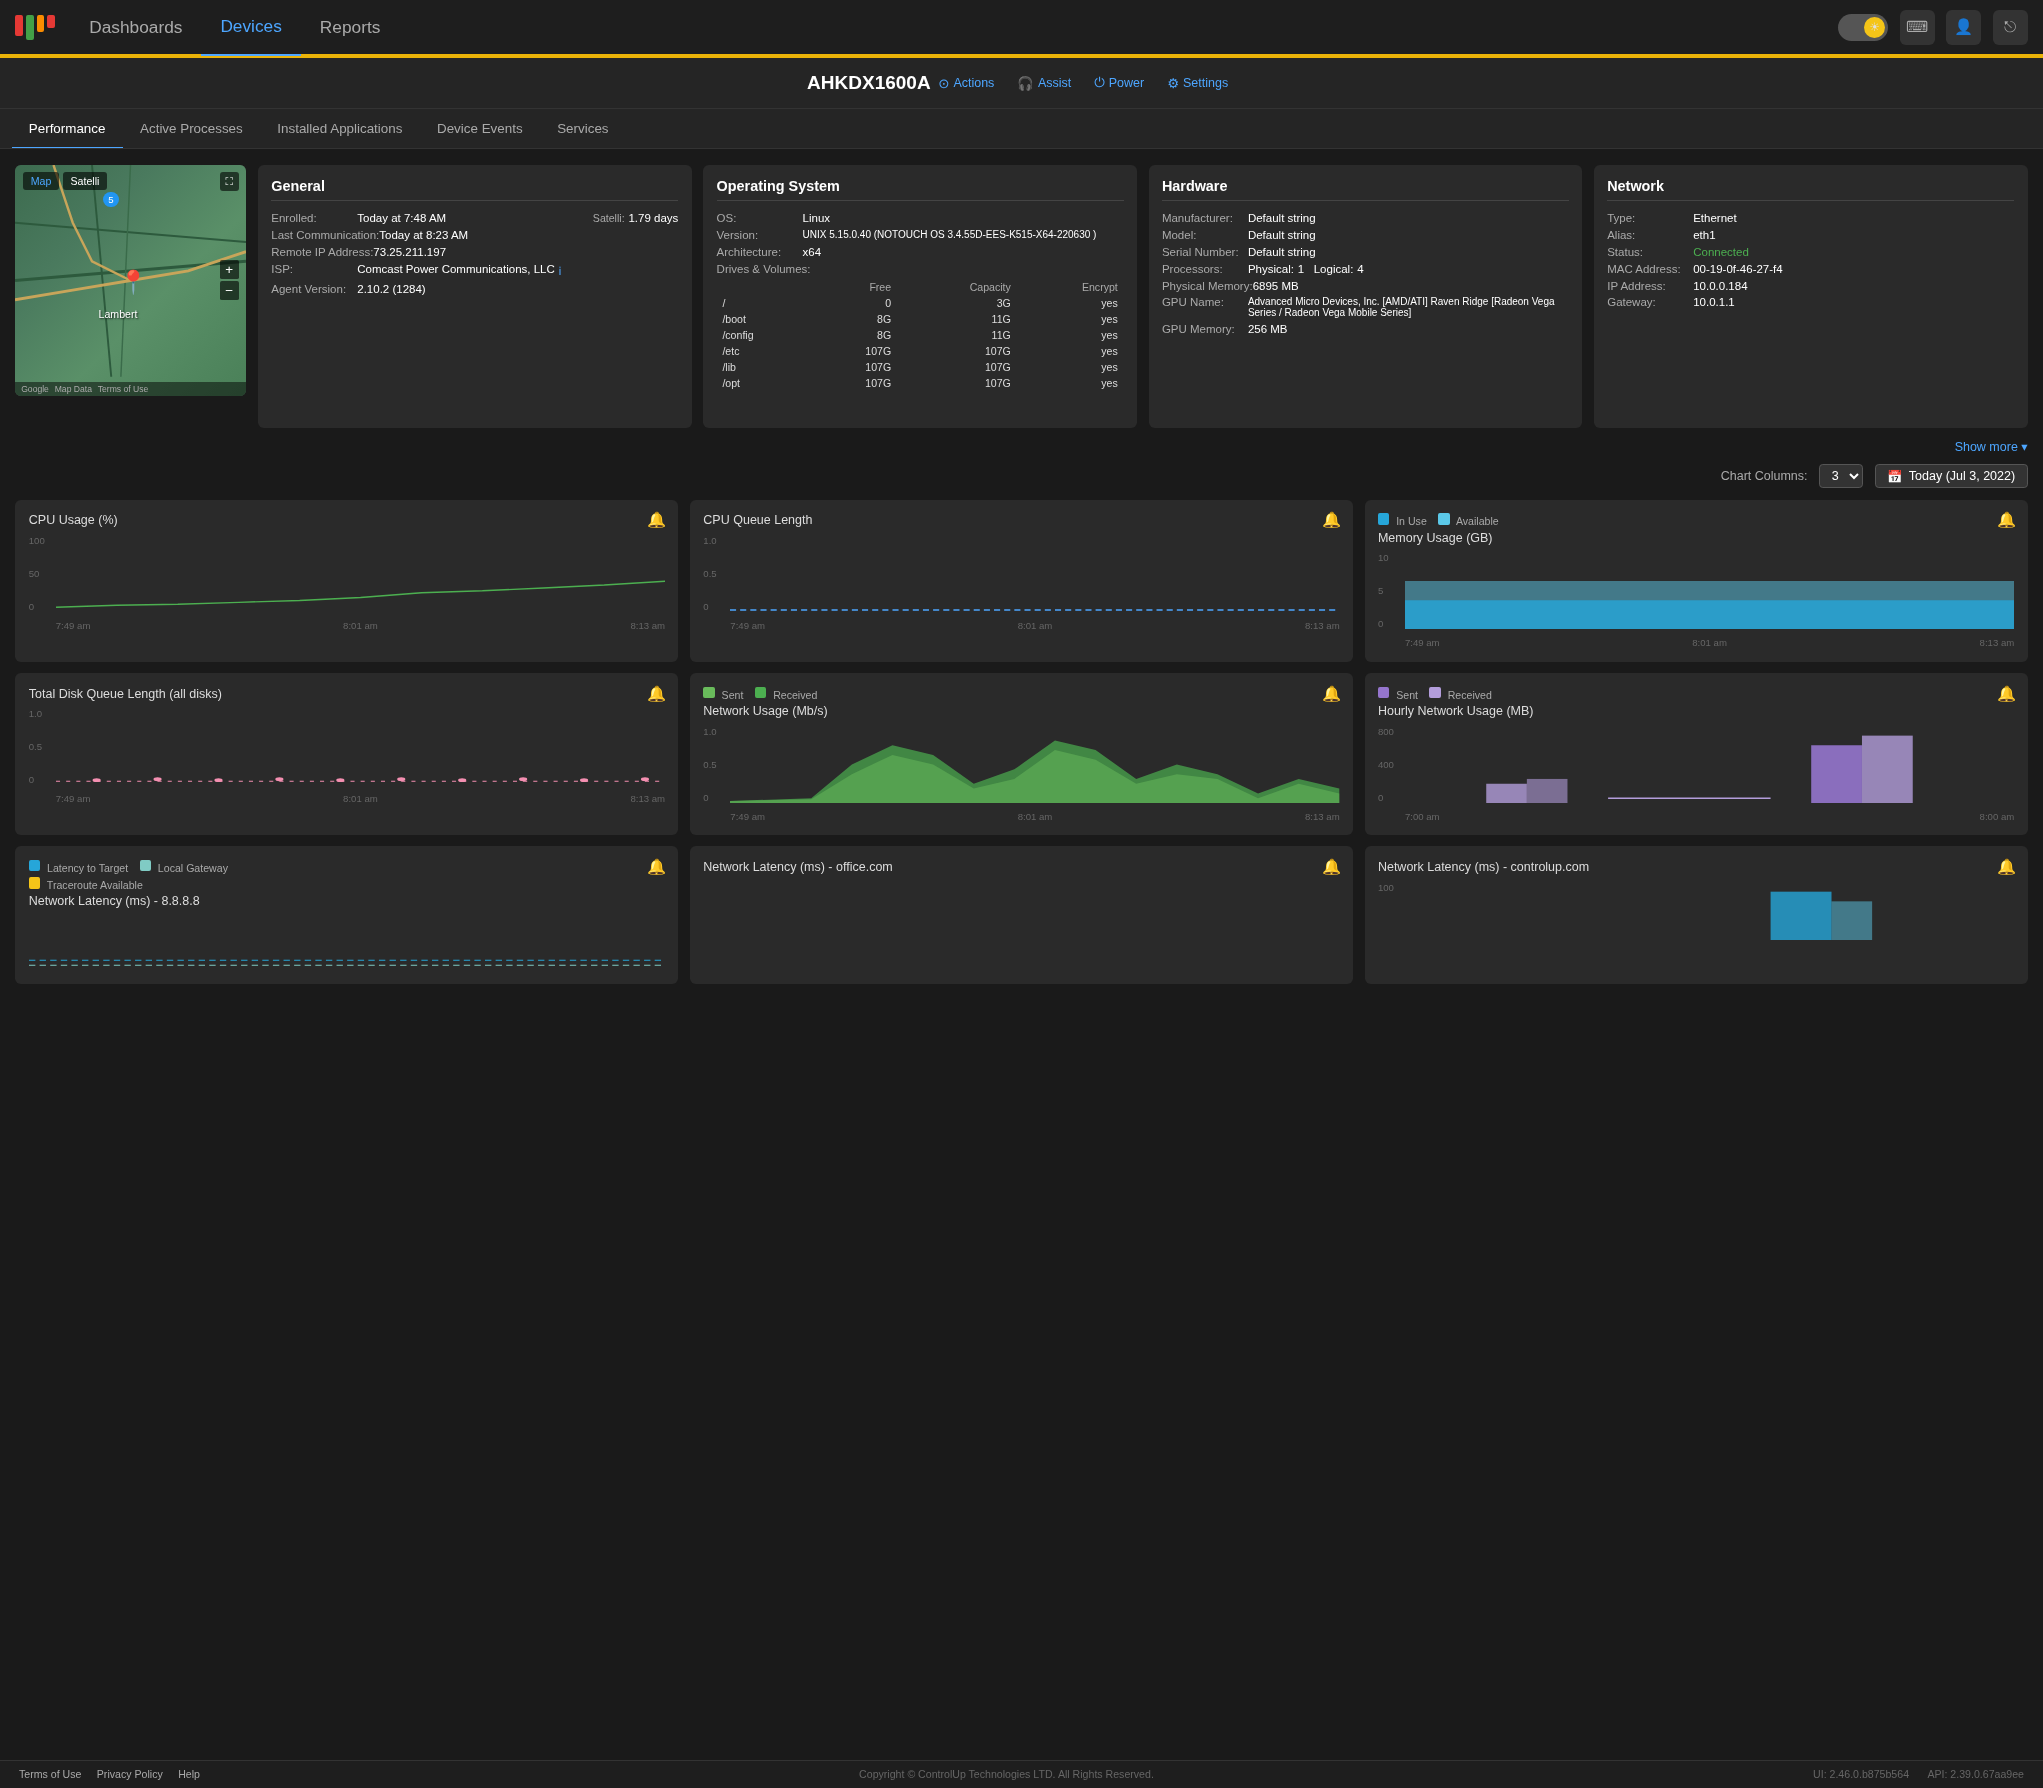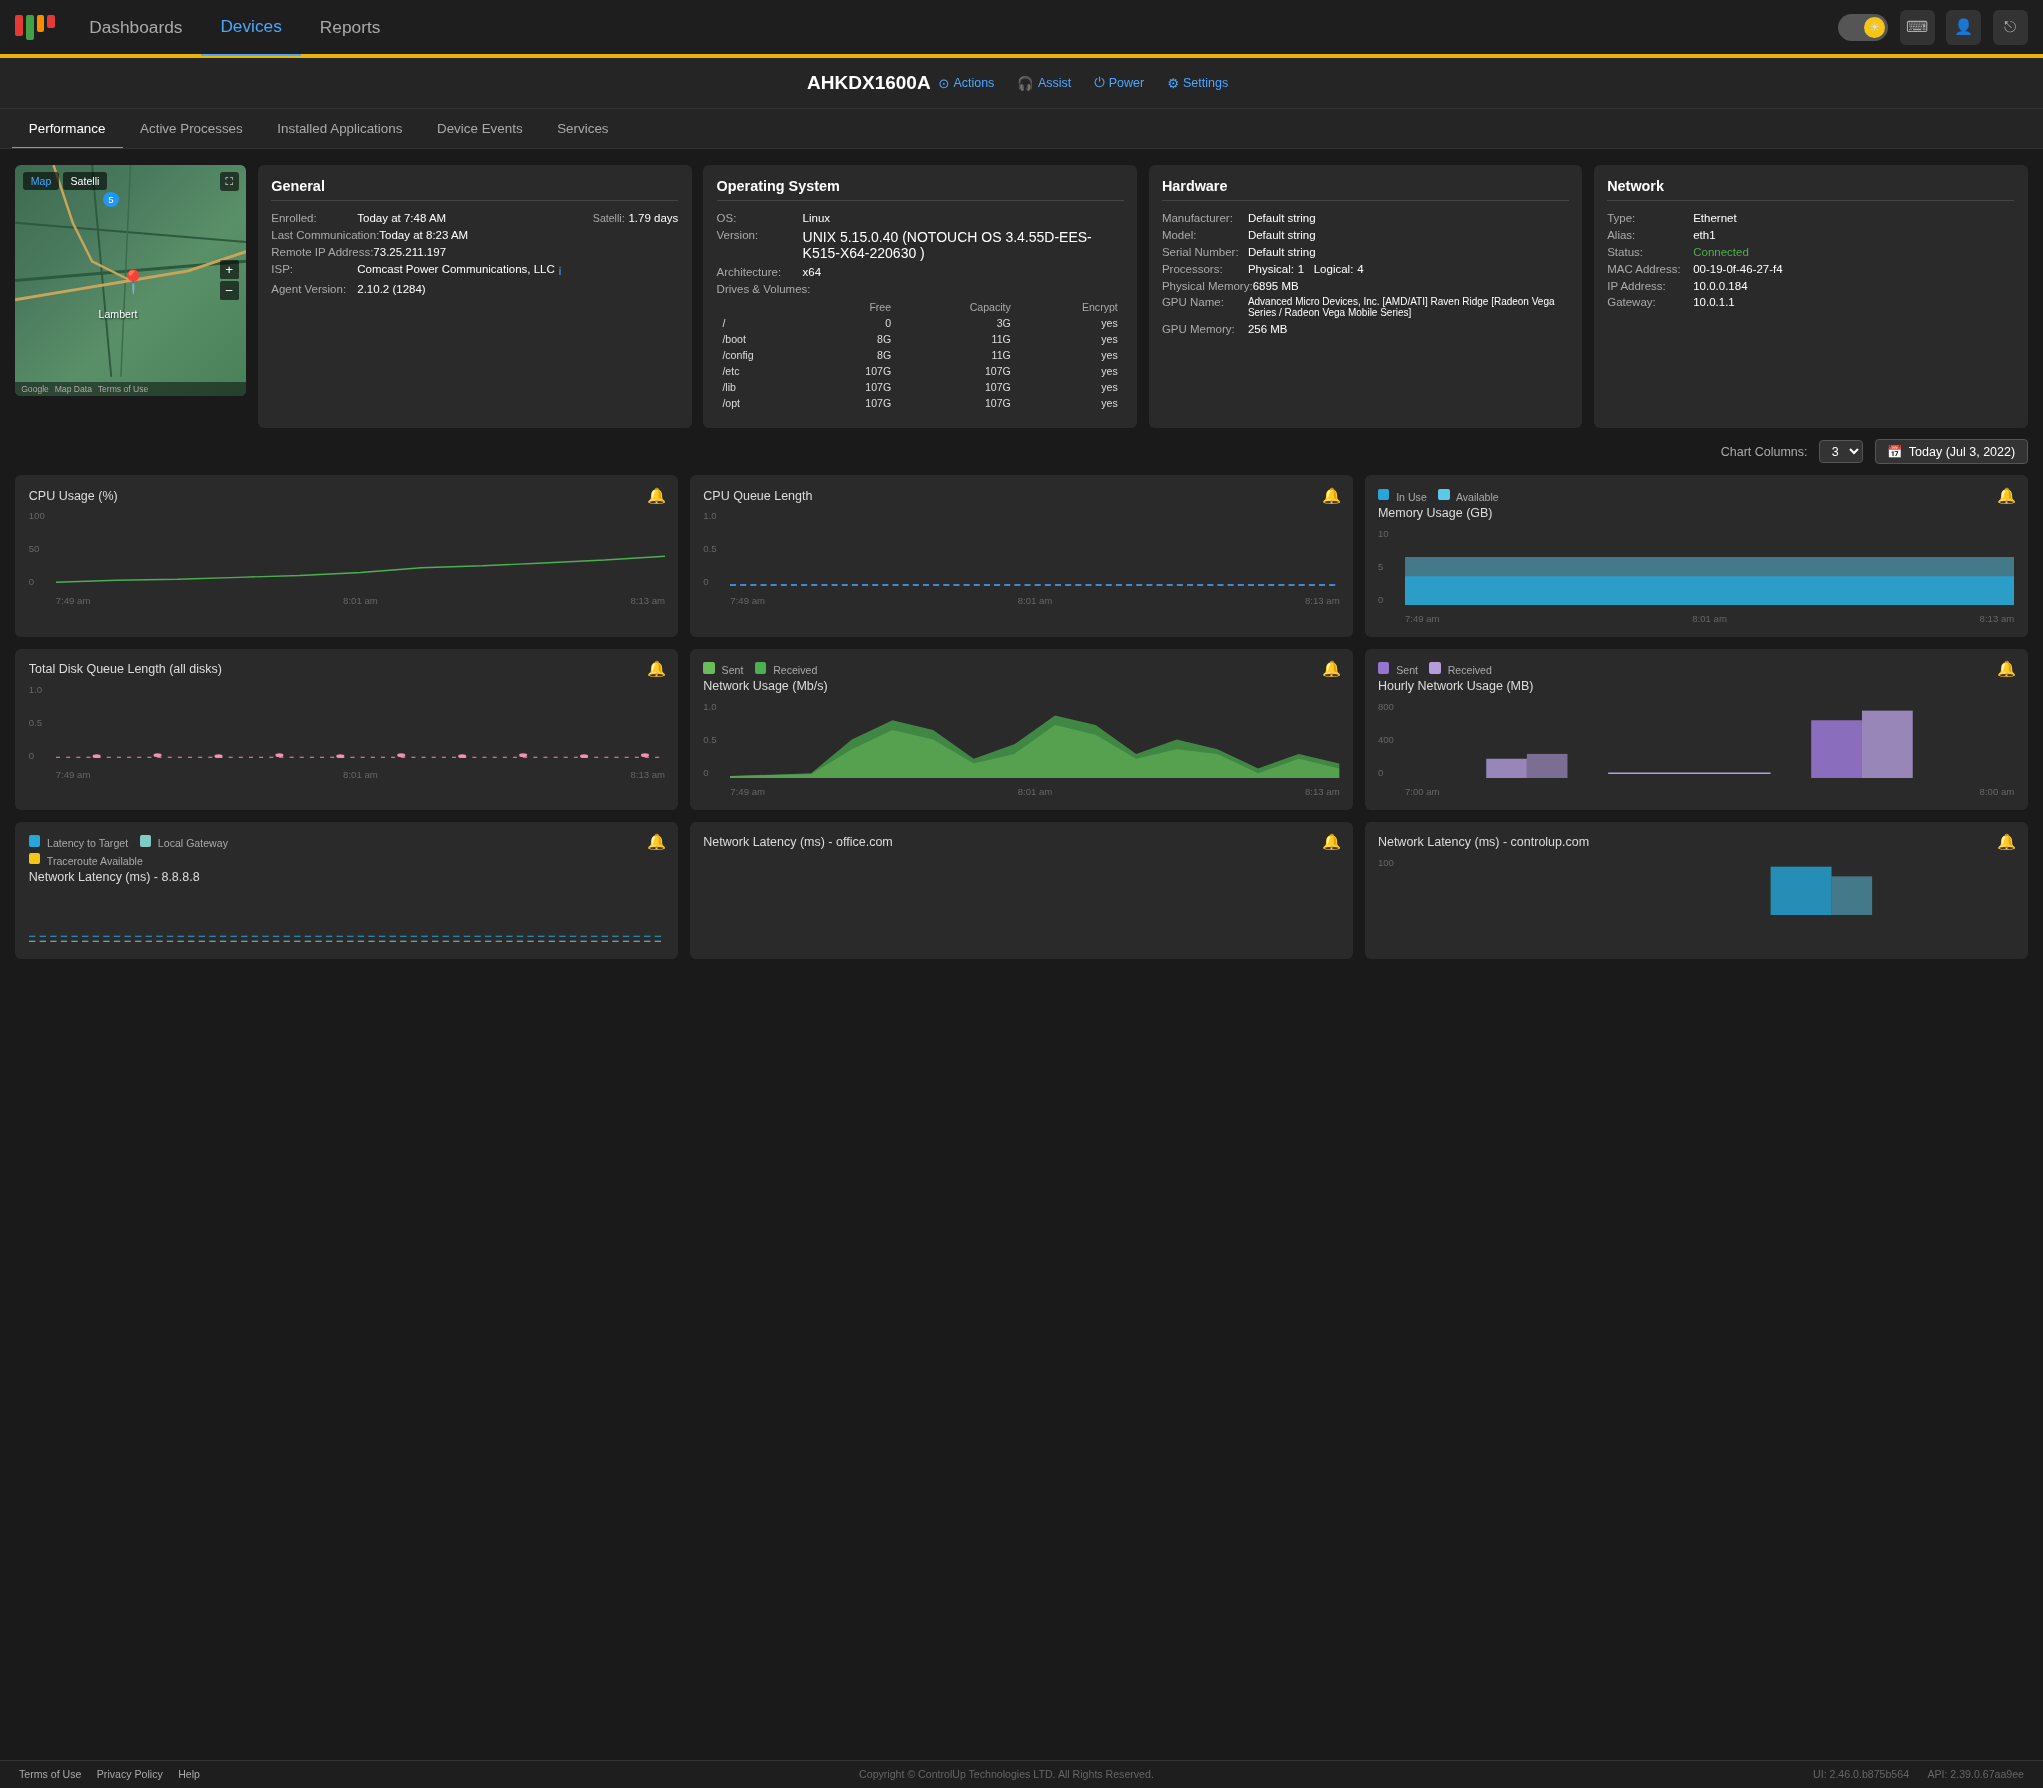--- a/index.html
+++ b/index.html
@@ -578,21 +578,21 @@
     </div>
 
     <div class="info-card">
       <div class="info-card-title">Operating System</div>
       <div class="info-row-item">
         <span class="info-label">OS:</span>
         <span class="info-value">Linux</span>
       </div>
       <div class="info-row-item">
         <span class="info-label">Version:</span>
-        <span class="info-value" style="font-size:14px;">UNIX 5.15.0.40 (NOTOUCH OS 3.4.55D-EES-K515-X64-220630 )</span>
+        <span class="info-value" style="font-size:10px;">UNIX 5.15.0.40 (NOTOUCH OS 3.4.55D-EES-K515-X64-220630 )</span>
       </div>
       <div class="info-row-item">
         <span class="info-label">Architecture:</span>
         <span class="info-value">x64</span>
       </div>
       <div style="font-size:11.5px;color:#aaa;margin-bottom:2.9px;">Drives &amp; Volumes:</div>
       <table class="vol-table">
         <thead>
           <tr>
             <th></th>
@@ -699,20 +699,25 @@
         <span class="info-label">IP Address:</span>
         <span class="info-value">10.0.0.184</span>
       </div>
       <div class="info-row-item">
         <span class="info-label">Gateway:</span>
         <span class="info-value">10.0.1.1</span>
       </div>
     </div>
   </div>
 
+  <div class="show-more-row">
+    <button class="show-more-btn">
+      <span>Show more</span> ▾
+    </button>
+  </div>
 
   <div class="chart-controls">
     <span class="chart-cols-label">Chart Columns:</span>
     <select class="chart-cols-select">
       <option>3</option>
       <option>2</option>
       <option>4</option>
     </select>
     <button class="date-btn">
       <span>📅</span>

